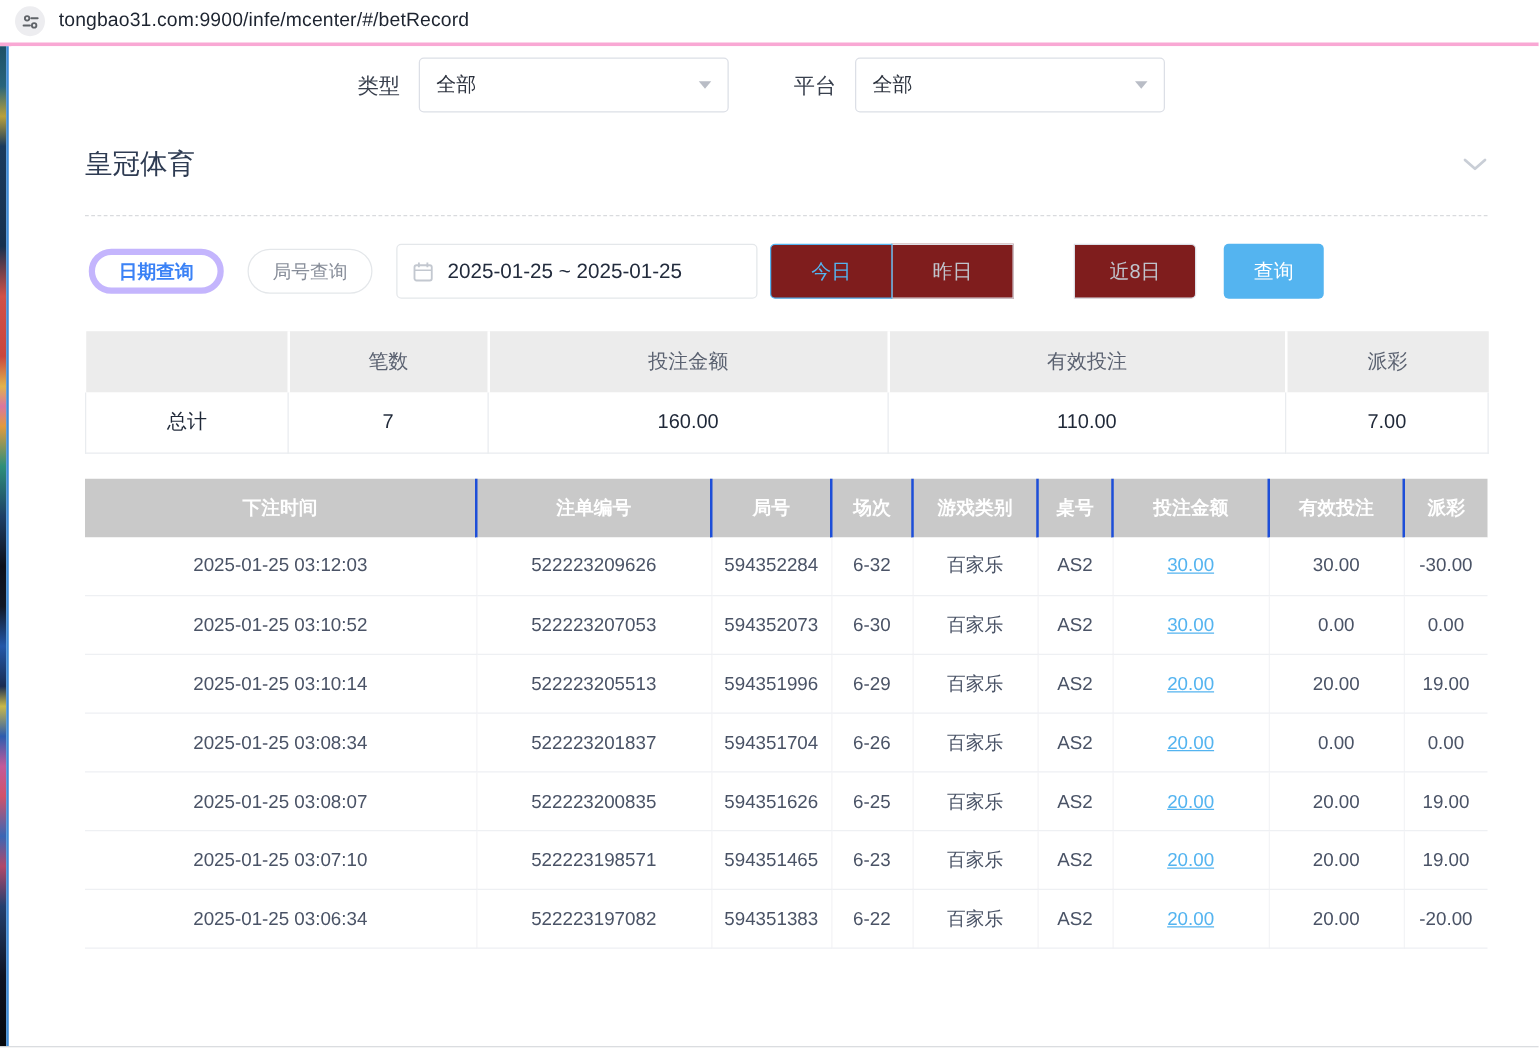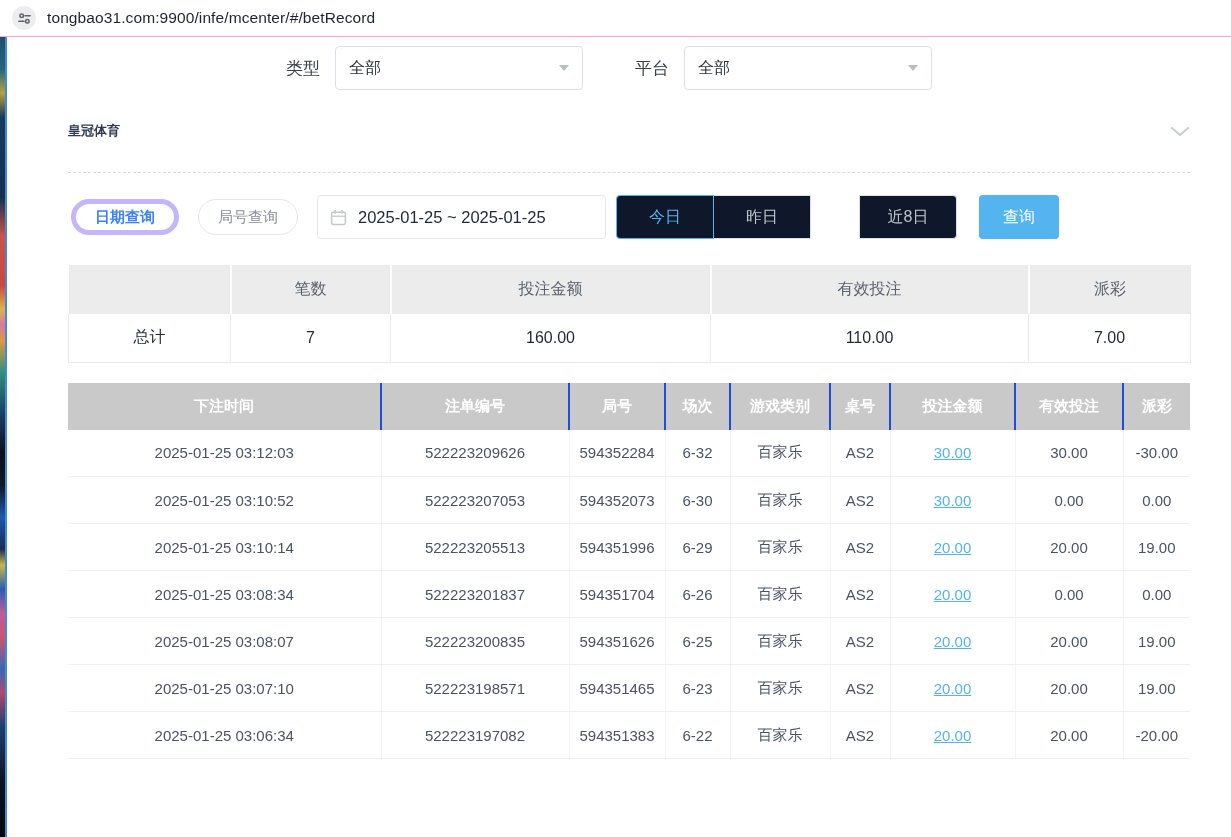--- a/index.html
+++ b/index.html
@@ -1,20 +1,20 @@
 <!DOCTYPE html>
 <html><head>
 <meta charset="utf-8">
 <style>
   * { margin:0; padding:0; box-sizing:border-box; }
   html,body { width:1231px; height:838px; background:#fff; overflow:hidden;
     font-family:"Liberation Sans","DejaVu Sans",sans-serif; position:relative; }
 
   
-  .browser-bar { height:37px; background:#fff; border-bottom:1px solid #f9a8d4;
+  .browser-bar { height:37px; background:#fff; border-bottom:3px solid #f9a8d4;
     display:flex; align-items:center; padding-left:12px; gap:11px; }
   .site-icon { width:24px; height:24px; border-radius:50%; background:#ededf0;
     display:flex; align-items:center; justify-content:center; cursor:pointer; flex:0 0 auto; }
   .url-text { font-size:15.5px; color:#1d2430; letter-spacing:.1px; }
 
   
   .edge-strip { position:absolute; left:0; top:37px; bottom:1px; width:7px;
     border-right:2px solid #3e8bd6;
     background:linear-gradient(180deg,
       #1d4f66 0%, #28647a 4%, #b8a03c 7%, #1a3a5c 10%, #16304e 20%,
@@ -36,36 +36,36 @@
     padding:0 13px; cursor:pointer; background:#fff; }
   .select-value { font-size:16px; color:#2b313d; }
   .caret-down { width:0; height:0; border-left:5px solid transparent;
     border-right:5px solid transparent; border-top:6px solid #b9bdc6; }
 
   
   .section-row { display:flex; align-items:center; justify-content:space-between;
     height:40px; cursor:pointer; }
   .section-row.crown { margin-top:21px; }
   .section-row.bb { margin-top:19px; }
-  .section-title { font-size:13px; font-weight:bold; color:#2e3b52;text-align:right; }
+  .section-title { font-size:22px; font-weight:normal; color:#2e3b52;text-align:right; }
   .dotted-divider { margin-top:21px; border-bottom:1px dashed #d9dbde; height:0; }
 
   
   .query-bar { margin-top:22px; height:44px; display:flex; align-items:center; }
   .pill-btn { height:36px; border-radius:18px; padding:0 19px; font-size:15px;
     display:flex; align-items:center; background:#fff; cursor:pointer; }
   .pill-btn.active { border:5px solid #c4b5fd; color:#3b82f6; font-weight:bold; margin-left:3px; }
   .pill-btn.plain { border:1px solid #e4e7ea; color:#868c98; margin-left:19px; }
   .date-box { margin-left:19px; width:289px; height:44px; border:1px solid #e4e7ea;
     border-radius:4px; display:flex; align-items:center; padding:0 12px; gap:11px;
     cursor:pointer; background:#fff; }
   .date-text { font-size:16.5px; color:#222b3c; }
   .quick-group { margin-left:10px; display:flex; height:44px; }
   .quick-btn { width:98px; height:44px; display:flex; align-items:center; justify-content:center;
-    font-size:16px; background:#0f172a; border:1px solid #dcdfe6; margin-left:-1px;
+    font-size:16px; background:#7f1d1d; border:1px solid #dcdfe6; margin-left:-1px;
     color:#c0c4cc; cursor:pointer; }
   .quick-btn:first-child { border-radius:4px 0 0 4px; margin-left:0; }
   .quick-btn:last-child { border-radius:0 4px 4px 0;margin-left:48px; }
   .quick-btn.active { border-color:#54b4f0; color:#54b4f0; position:relative; z-index:1; }
   .search-btn { margin-left:22px; width:80px; height:44px; background:#54b4f0; color:#fff;
     font-size:16px; border:none; border-radius:4px; cursor:pointer;
     display:flex; align-items:center; justify-content:center; }
 
   
   table { border-collapse:collapse; table-layout:fixed; width:1122px; }

